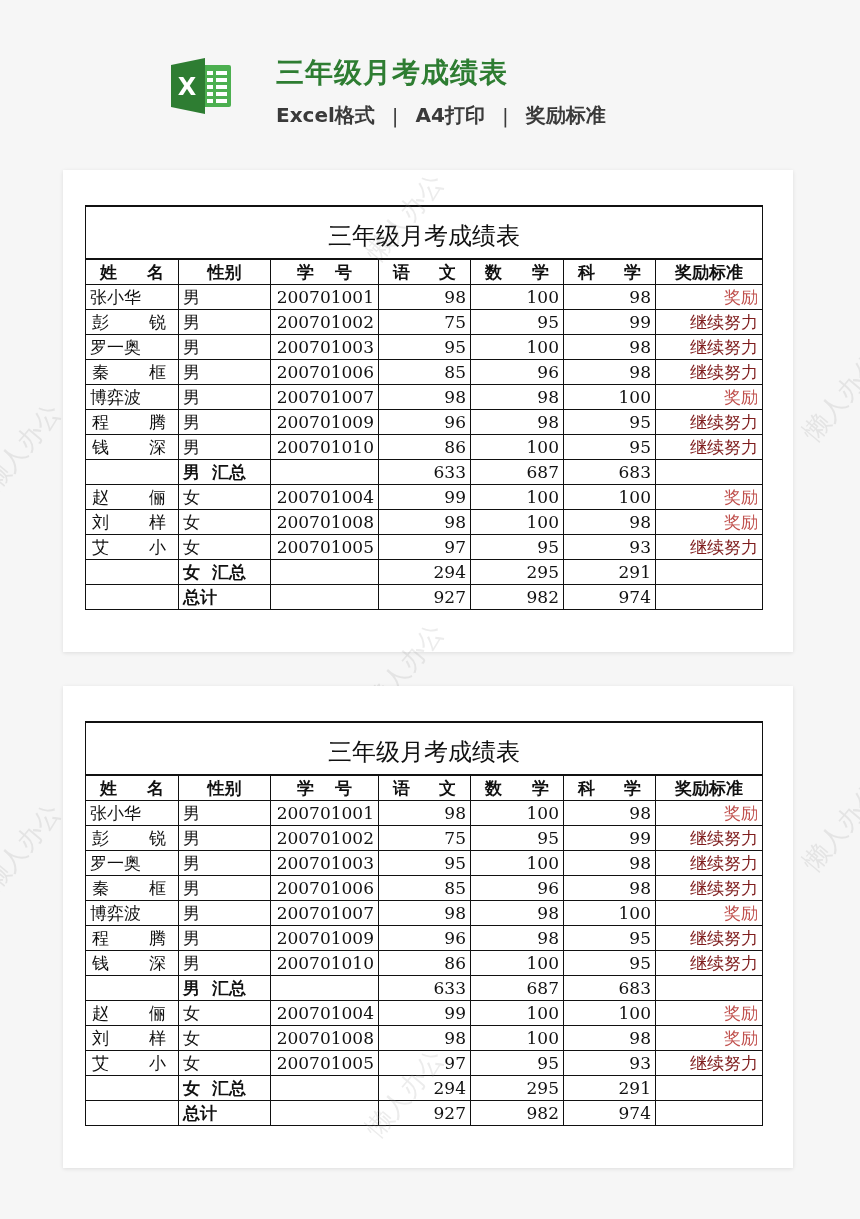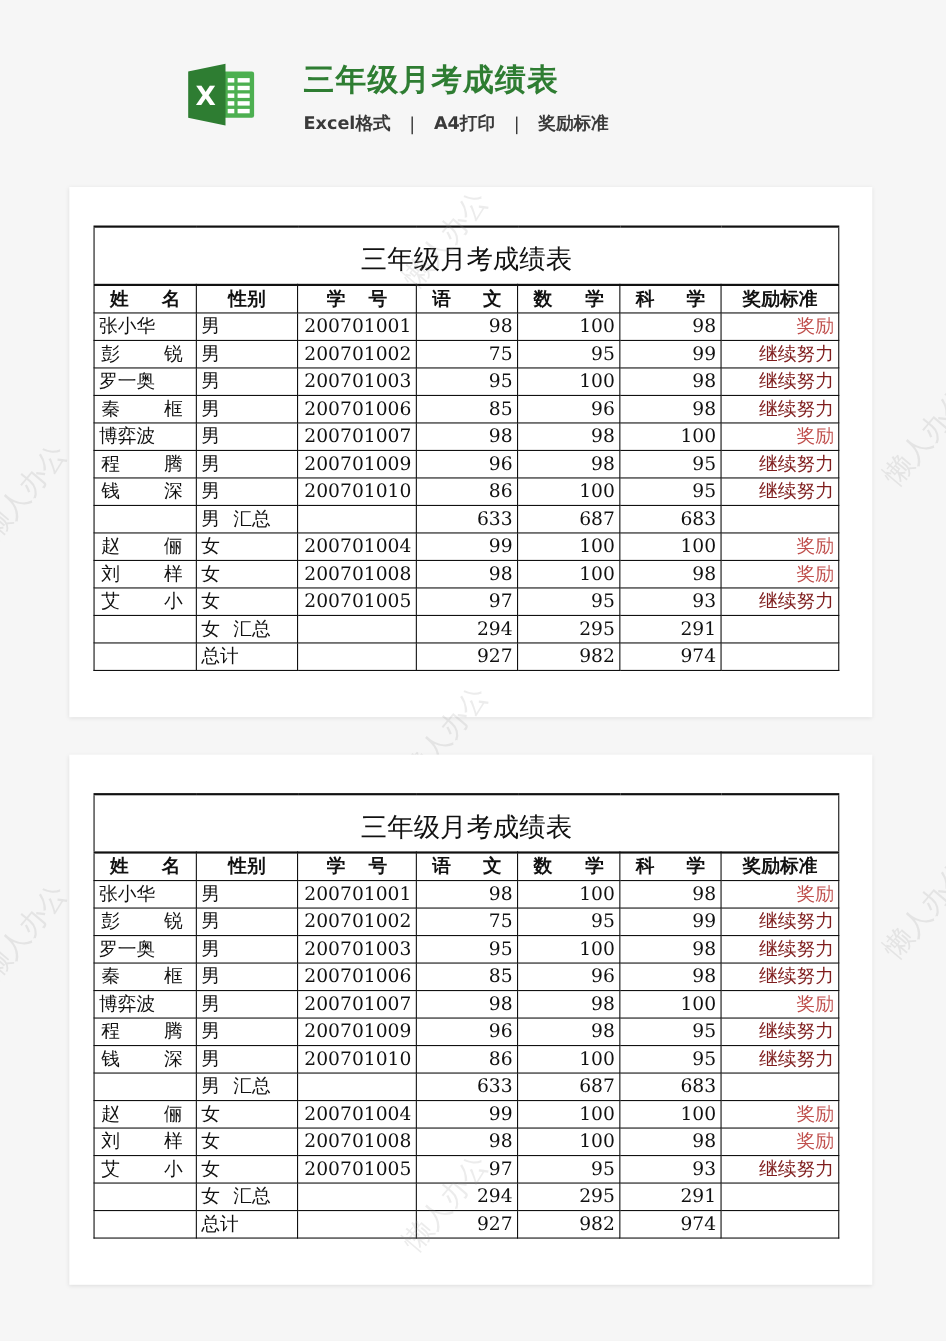--- a/index.html
+++ b/index.html
@@ -16,21 +16,21 @@
       position: absolute; left: 171px; top: 56px; width: 62px; height: 60px;
     }
     .hdr-title {
       position: absolute; left: 276px; top: 54px;
       font-family: "DejaVu Sans", sans-serif;
       font-weight: bold; font-size: 28px; color: #2e7d32; letter-spacing: 1px;
       white-space: nowrap;
     }
     .hdr-tags {
       position: absolute; left: 276px; top: 102px;
-      font-size: 16px; font-weight: bold; color: #3a3a3a;
+      font-size: 20px; font-weight: bold; color: #3a3a3a;
       display: flex; align-items: center; white-space: nowrap;
     }
     .hdr-tags .sep { margin: 0 17px; color: #3a3a3a; font-weight: normal; }
 
     .card {
       position: absolute; left: 63px; width: 730px; height: 482px;
       background: #ffffff;
       box-shadow: 0 1px 4px rgba(0,0,0,0.10);
     }
     .card1 { top: 170px; }
@@ -67,21 +67,21 @@
       font-weight: bold;
       font-size: 17px;
       text-align: center;
       letter-spacing: 0px;
     }
     .spread { display: flex; justify-content: space-between; padding: 0 10px; }
     .spread2 { display: flex; justify-content: space-between; padding: 0 8px 0 2px; }
     td.num { text-align: right; padding-right: 5px; }
     td.name { padding-left: 3px; }
     td.center { text-align: right; }
-    td.bold { font-family: "DejaVu Sans", sans-serif; font-weight: normal; margin-left: 31px; }
+    td.bold { font-family: "DejaVu Sans", sans-serif; font-weight: bold; margin-left: 31px; }
     .reward { color: #c0504d; }
     .keepup { color: #7f1d1d; }
     .sum-label { display: inline-block; }
     .sum-label .g { margin-right: 12px; }
 
     .col-name { width: 93px; }
     .col-sex { width: 92px; }
     .col-id { width: 108px; }
     .col-chi { width: 92px; }
     .col-math { width: 93px; }

